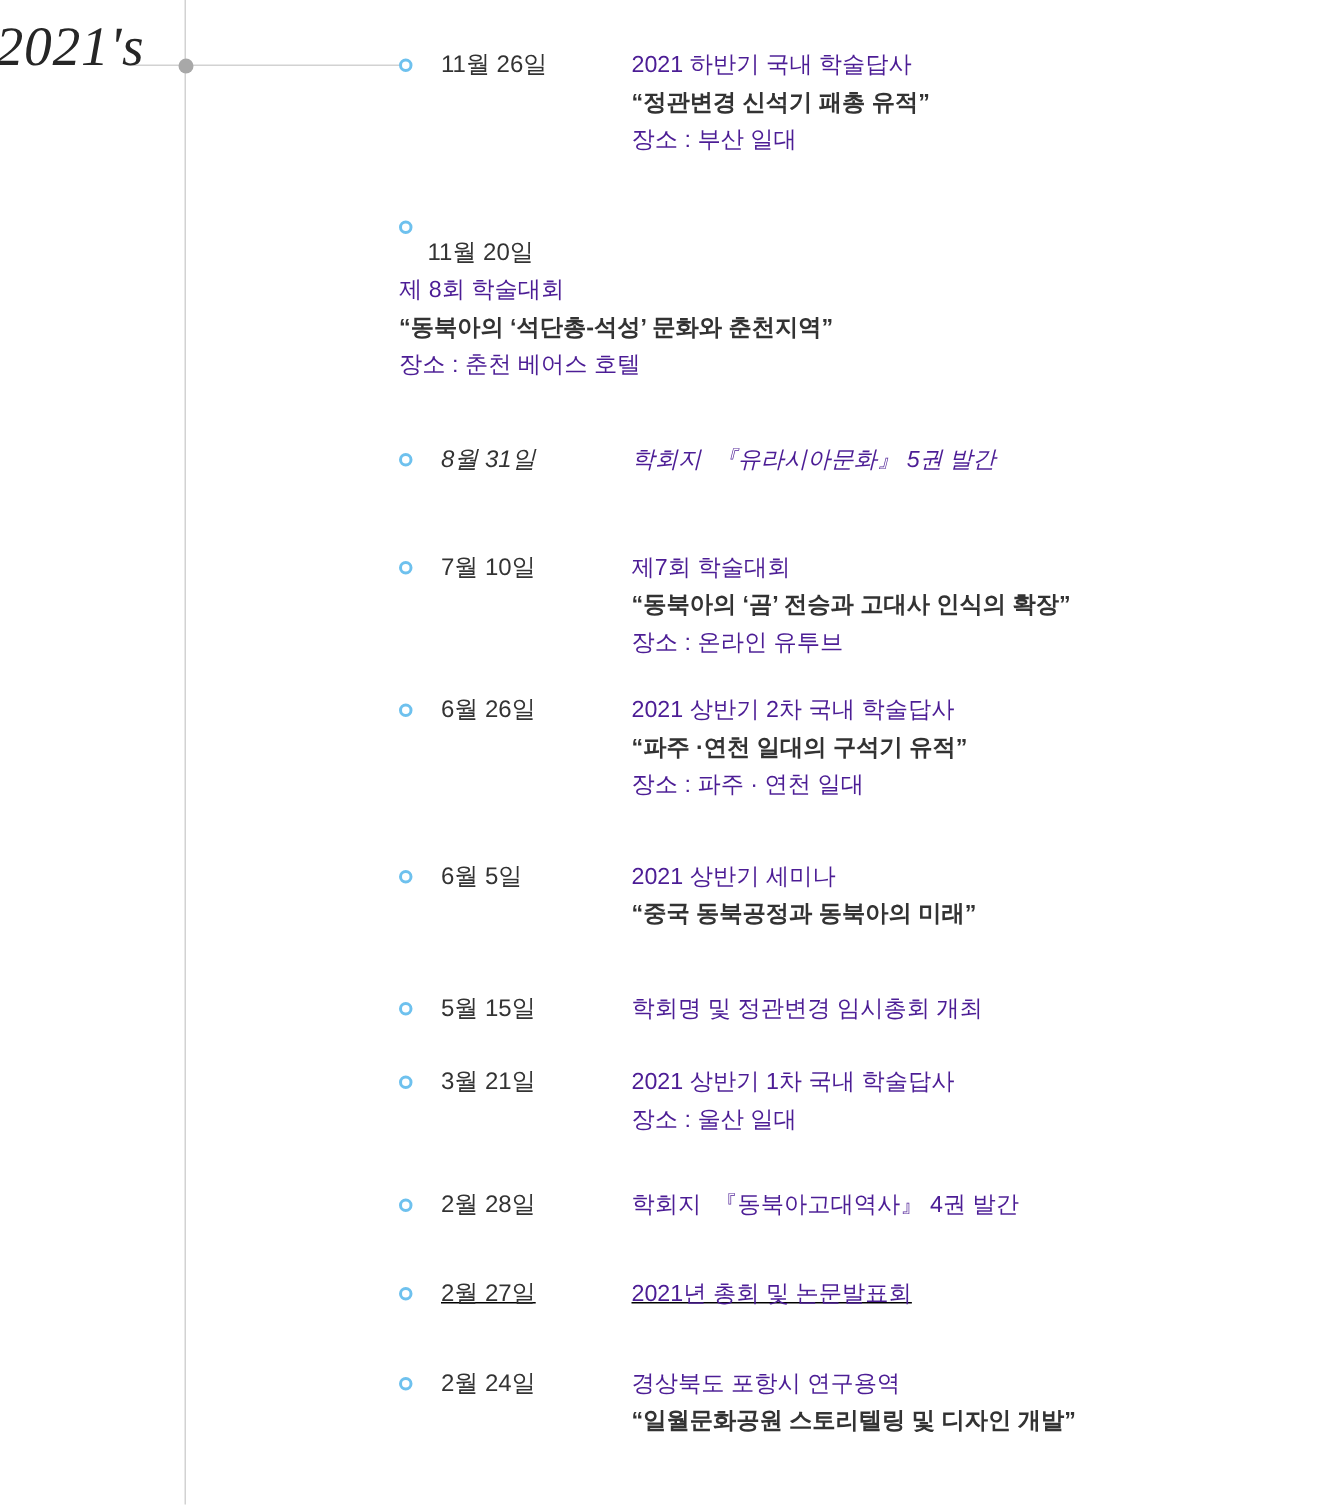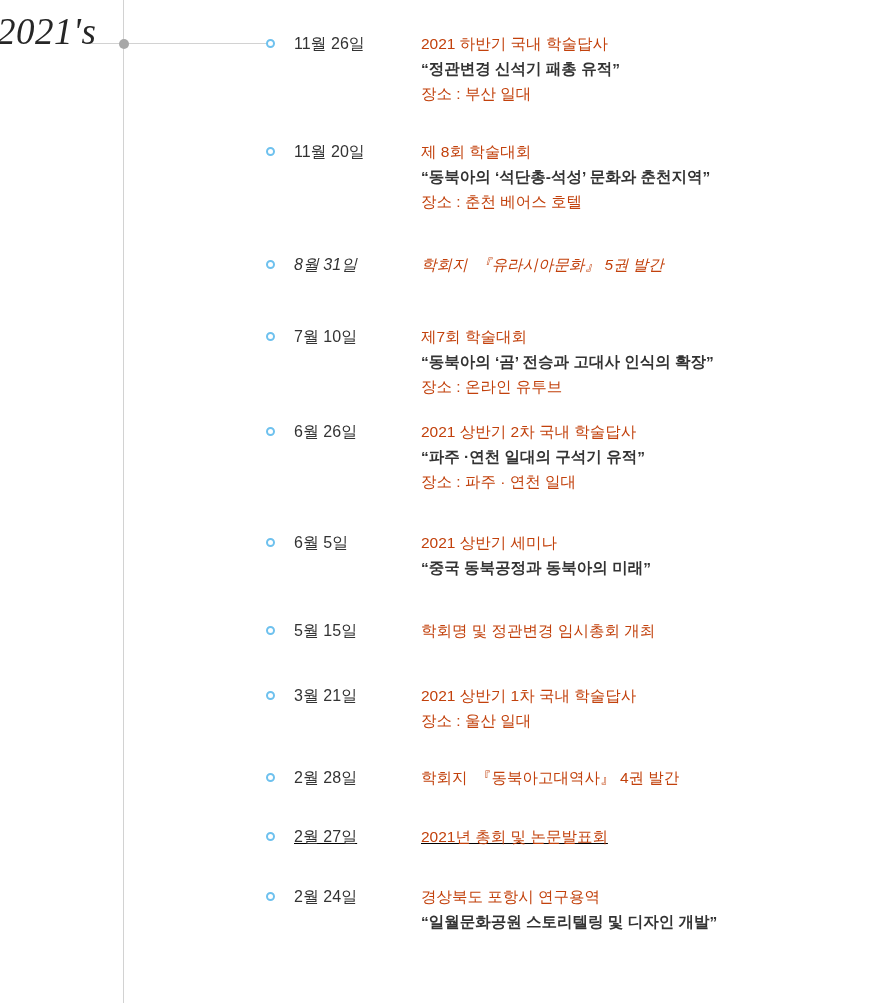--- a/index.html
+++ b/index.html
@@ -62,26 +62,26 @@
     position: absolute;
     left: 266px;
     top: 31px;
     z-index: 2;
   }
   .entry {
     display: flex;
     align-items: flex-start;
   }
   .entry:nth-child(1)  { margin-bottom: 33px; }
-  .entry:nth-child(2)  { margin-bottom: 38px; }
+  .entry:nth-child(2)  { margin-bottom: 38px; flex-direction: column; }
   .entry:nth-child(3)  { margin-bottom: 47px; font-style: italic; }
   .entry:nth-child(4)  { margin-bottom: 20px; }
   .entry:nth-child(5)  { margin-bottom: 36px; }
   .entry:nth-child(6)  { margin-bottom: 38px; }
-  .entry:nth-child(7)  { margin-bottom: 40px; }
+  .entry:nth-child(7)  { margin-bottom: 24px; }
   .entry:nth-child(8)  { margin-bottom: 32px; }
   .entry:nth-child(9)  { margin-bottom: 34px; }
   .entry:nth-child(10) { margin-bottom: 35px; text-decoration: underline; }
 
   .marker {
     flex: 0 0 auto;
     width: 5px;
     height: 5px;
     border: 2px solid #6ec1ee;
     border-radius: 50%;
@@ -97,21 +97,21 @@
     color: #333333;
     line-height: 25px;
     white-space: pre;
   }
   .desc { flex: 1 1 auto; }
   .line {
     font-size: 15.5px;
     line-height: 25px;
     white-space: pre;
   }
-  .line.muted  { color: #c2410c; font-weight: 400; }
+  .line.muted  { color: #4c1d95; font-weight: 400; }
   .line.strong { color: #333333; font-weight: 700; }
 </style>
 </head>
 <body>
 
 <div class="page">
   <div class="year-label">2021's</div>
 
   <div class="v-line"></div>
   <div class="h-line"></div>

